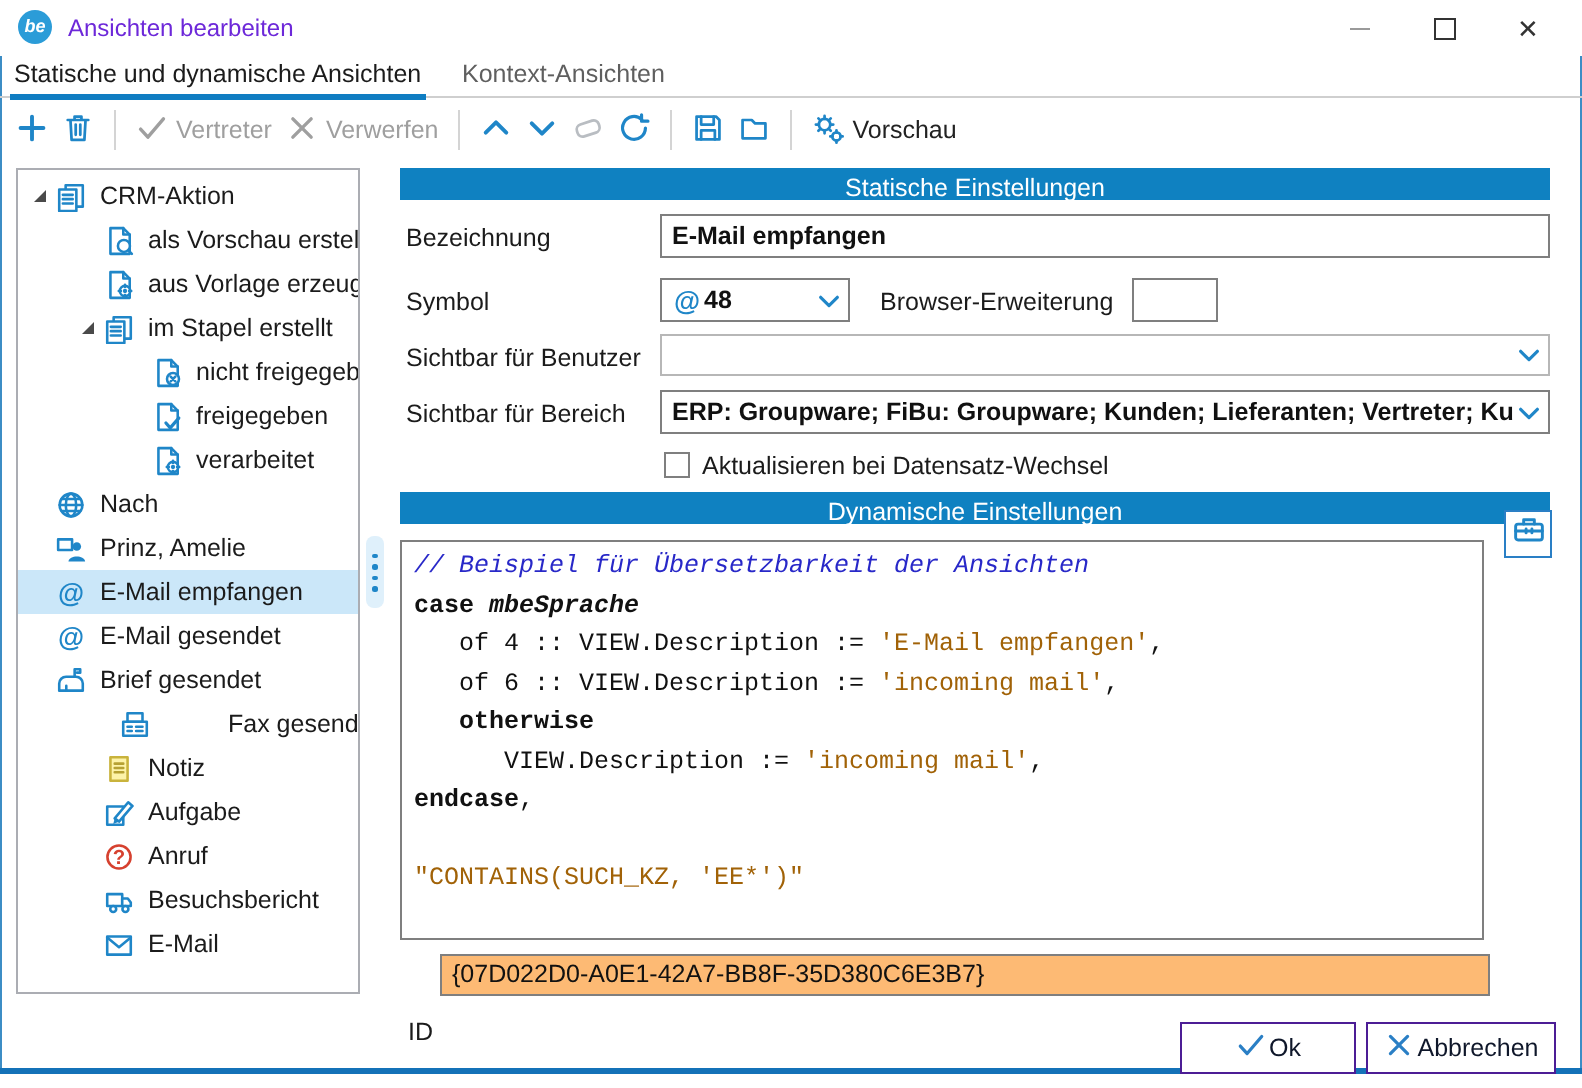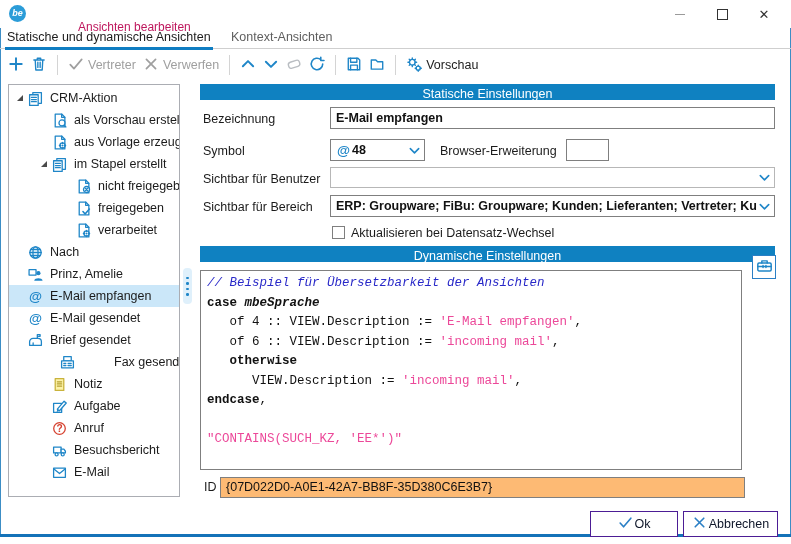--- a/index.html
+++ b/index.html
@@ -7,21 +7,21 @@
           background:#fff;overflow:hidden;box-sizing:border-box;}
   .frame{position:absolute;left:0;top:0;width:789px;height:534px;border-left:1px solid #3c8dc5;
          border-right:2px solid #3c8dc5;pointer-events:none;}
   .bottom-border{position:absolute;left:0;top:534px;width:791px;height:3px;background:#1472b8;}
 
   
   .titlebar{position:absolute;left:0;top:0;width:791px;height:28px;background:#fff;}
   .logo{position:absolute;left:9px;top:5px;width:17px;height:17px;border-radius:50%;
         background:#2b9cd8;color:#fff;font-size:9px;font-weight:bold;font-style:italic;
         text-align:center;line-height:17px;}
-  .title-text{position:absolute;left:34px;top:20px;font-size:12px;color:#be185d;margin-left:44px;}
+  .title-text{position:absolute;left:34px;top:7px;font-size:12px;color:#6d28d9;}
   .win-controls{position:absolute;right:6px;top:0;height:28px;display:flex;}
   .win-btn{width:42px;height:28px;display:flex;align-items:center;justify-content:center;}
   .glyph-min{width:10px;height:0;border-top:1px solid #9a9a9a;}
   .glyph-max{width:9px;height:9px;border:1px solid #333;}
   .glyph-close{font-size:13px;color:#333;line-height:1;}
 
   
   .tabs{position:absolute;left:0;top:29px;width:791px;height:19px;border-bottom:1px solid #cfcfcf;}
   .tab{position:absolute;top:0;height:18px;font-size:12.5px;line-height:16px;white-space:nowrap;cursor:default;}
   .tab.active{left:5px;color:#1b1b1b;border-bottom:3px solid #0f7dc2;padding:0 2px;}
@@ -62,21 +62,21 @@
   .dd-chev{flex:0 0 14px;display:flex;justify-content:center;}
   .checkbox{position:absolute;width:13px;height:13px;border:1px solid #7f7f7f;background:#fff;box-sizing:border-box;}
 
   
   .code{position:absolute;left:200px;top:270px;width:542px;height:200px;border:1px solid #7f7f7f;
         box-sizing:border-box;background:#fff;padding:3px 6px;font-family:"Liberation Mono",monospace;
         font-size:12.5px;line-height:19.5px;white-space:pre;color:#111;overflow:hidden;}
   .cl-cmt{color:#2828c8;font-style:italic;}
   .cl-kw{font-weight:bold;color:#111;}
   .cl-kwi{font-weight:bold;font-style:italic;color:#111;}
-  .cl-str{color:#ec4899;margin-top:36px;}
+  .cl-str{color:#a16207;margin-top:36px;}
   .toolbox-btn{position:absolute;left:752px;top:255px;width:24px;height:24px;border:1px solid #2a7fc5;
                box-sizing:border-box;display:flex;align-items:center;justify-content:center;background:#fff;}
 
   
   .id-input{background:#fdba74;}
 
   
   .btn{position:absolute;top:511px;height:26px;border:1px solid #4c1d95;background:#fff;
        display:flex;align-items:center;justify-content:center;gap:2px;font-size:12.5px;color:#0f172a;
        box-sizing:border-box;cursor:default;}
@@ -437,21 +437,21 @@
 
   <div class="hdr dynamic">Dynamische Einstellungen</div>
   <div class="code" id="code"><div><span class="cl-cmt">// Beispiel für Übersetzbarkeit der Ansichten</span></div><div><span class="cl-kw">case </span><span class="cl-kwi">mbeSprache</span></div><div><span>   of 4 :: VIEW.Description := </span><span class="cl-str">'E-Mail empfangen'</span><span>,</span></div><div><span>   of 6 :: VIEW.Description := </span><span class="cl-str">'incoming mail'</span><span>,</span></div><div><span>   </span><span class="cl-kw">otherwise</span></div><div><span>      VIEW.Description := </span><span class="cl-str">'incoming mail'</span><span>,</span></div><div><span class="cl-kw">endcase</span><span>,</span></div><div>&nbsp;</div><div><span class="cl-str">"CONTAINS(SUCH_KZ, 'EE*')"</span></div></div>
   <div class="toolbox-btn">
     <span id="toolbox-ic"><svg viewBox="0 0 14 14" width="17" height="17" fill="none" stroke="#1f86c8" stroke-width="1.2" stroke-linecap="round" stroke-linejoin="round">
           <rect x="1.5" y="5" width="11" height="6.5" rx="1" fill="#fff"></rect>
           <path d="M4.8 5V3.2h4.4V5M1.5 7.8h11M5.8 7v1.6M8.2 7v1.6"></path>
         </svg></span>
   </div>
 
-  <div class="flabel" style="left:204px;top:480px;">ID</div>
+  <div class="flabel" style="left:204px;top:509px;">ID</div>
   <div class="finput id-input" style="left:220px;top:477px;width:525px;height:21px;line-height:19px;">{07D022D0-A0E1-42A7-BB8F-35D380C6E3B7}</div>
 
   <div class="btn btn-ok">
     <span id="ok-ic"><svg viewBox="0 0 14 14" width="15" height="15" fill="none" stroke="#2a7fc5" stroke-width="1.2" stroke-linecap="round" stroke-linejoin="round">
           <path d="M2 7.5l3.2 3.5L12 3" stroke-width="1.5"></path>
         </svg></span>
     <span>Ok</span>
   </div>
   <div class="btn btn-cancel">
     <span id="cancel-ic"><svg viewBox="0 0 14 14" width="15" height="15" fill="none" stroke="#2a7fc5" stroke-width="1.2" stroke-linecap="round" stroke-linejoin="round">

